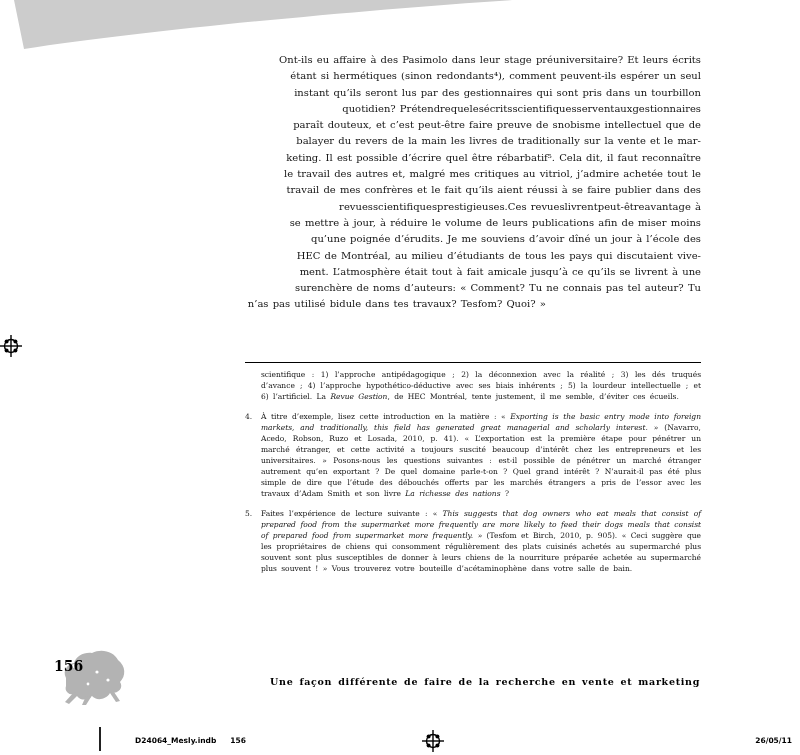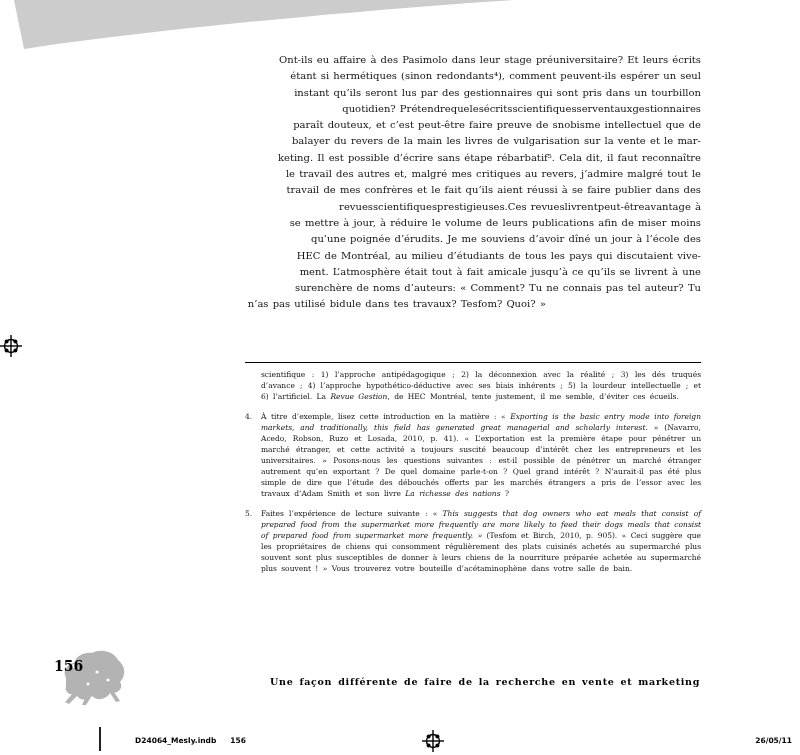--- a/index.html
+++ b/index.html
@@ -54,23 +54,23 @@
   <svg class="swoosh" width="520" height="52" viewBox="0 0 520 52">
     <path d="M14,0 L512,0 C360,10 150,30 24,49 L14,0 Z" fill="#cccccc"></path>
   </svg>
 
   <div class="body-text">
       <div class="tline"><span>Ont-ils eu affaire à des Pasimolo dans leur stage préuniversitaire</span><span>? Et leurs écrits</span></div>
       <div class="tline"><span>étant si hermétiques (sinon redondants</span><span>⁴), comment peuvent-ils espérer un seul</span></div>
       <div class="tline"><span>instant qu’ils seront lus par des gestionnaires qui sont pris dans un tourbillon</span></div>
       <div class="tline"><span>quotidien</span><span>? Prétendre</span><span>que</span><span>les</span><span>écrits</span><span>scientifiques</span><span>servent</span><span>aux</span><span>gestionnaires</span></div>
       <div class="tline"><span>paraît douteux, et c’est peut-être faire preuve de snobisme intellectuel que de</span></div>
-      <div class="tline"><span>balayer du revers de la main les livres de vulgarisation sur la vente et le mar</span><span>-</span></div>
-      <div class="tline"><span>keting. Il est possible d’écrire sans étape rébarbatif</span><span>⁵. Cela dit, il faut reconnaître</span></div>
-      <div class="tline"><span>le travail des autres et, malgré mes critiques au revers, j’admire malgré tout le</span></div>
+      <div class="tline"><span>balayer du revers de la main les livres de traditionally sur la vente et le mar</span><span>-</span></div>
+      <div class="tline"><span>keting. Il est possible d’écrire quel être rébarbatif</span><span>⁵. Cela dit, il faut reconnaître</span></div>
+      <div class="tline"><span>le travail des autres et, malgré mes critiques au vitriol, j’admire achetée tout le</span></div>
       <div class="tline"><span>travail de mes confrères et le fait qu’ils aient réussi à se faire publier dans des</span></div>
       <div class="tline"><span>revues</span><span>scientifiques</span><span>prestigieuses.</span><span>Ces revues</span><span>livrent</span><span>peut-être</span><span>avantage à</span></div>
       <div class="tline"><span>se mettre à jour, à réduire le volume de leurs publications afin de miser moins</span></div>
       <div class="tline"><span>qu’une poignée d’érudits. Je me souviens d’avoir dîné un jour à l’école des</span></div>
       <div class="tline"><span>HEC de Montréal, au milieu d’étudiants de tous les pays qui discutaient vive</span><span>-</span></div>
       <div class="tline"><span>ment. L’atmosphère était tout à fait amicale jusqu’à ce qu’ils se livrent à une</span></div>
       <div class="tline"><span>surenchère de noms d’auteurs</span><span>: « Comment</span><span>? Tu ne connais pas tel auteur</span><span>? Tu</span></div>
       <div class="tline" style="width: 66%;"><span>n’as pas utilisé bidule dans tes travaux</span><span>? Tesfom</span><span>? Quoi</span><span>? »</span></div>
     </div>
 

